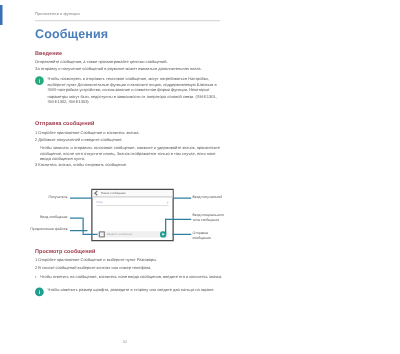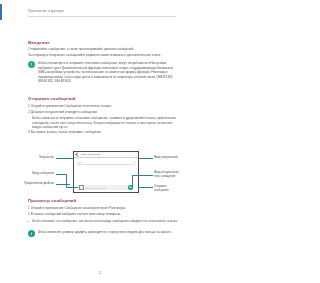--- a/index.html
+++ b/index.html
@@ -125,20 +125,21 @@
 </head>
 <body>
 
 <div class="page">
 
   <div class="top-rule"></div>
 
   <div class="breadcrumb">Приложения и функции</div>
   <div class="breadcrumb-rule"></div>
 
+  <div class="page-title">Сообщения</div>
 
   <div class="sec-head h-intro">Введение</div>
   <div class="body-line" style="top:47px;">Отправляйте сообщения, а также просматривайте цепочки сообщений.</div>
   <div class="body-line" style="top:53px;">За отправку и получение сообщений в роуминге может взиматься дополнительная плата.</div>
 
   <div class="callout" style="top:61px;">
     <div class="callout-ico ico-green">!</div>
     <div class="callout-txt">Чтобы посмотреть и отправить текстовое сообщение, могут потребоваться Настройки, выберите пункт Дополнительные функции и включите опцию, поддерживаемую Базовым в SMS-настройках устройства; использование и совместная форма функции. Некоторые параметры могут быть недоступны в зависимости от оператора сотовой связи. (SM-E1301, SM-E1302, SM-E1303)</div>
   </div>
 

